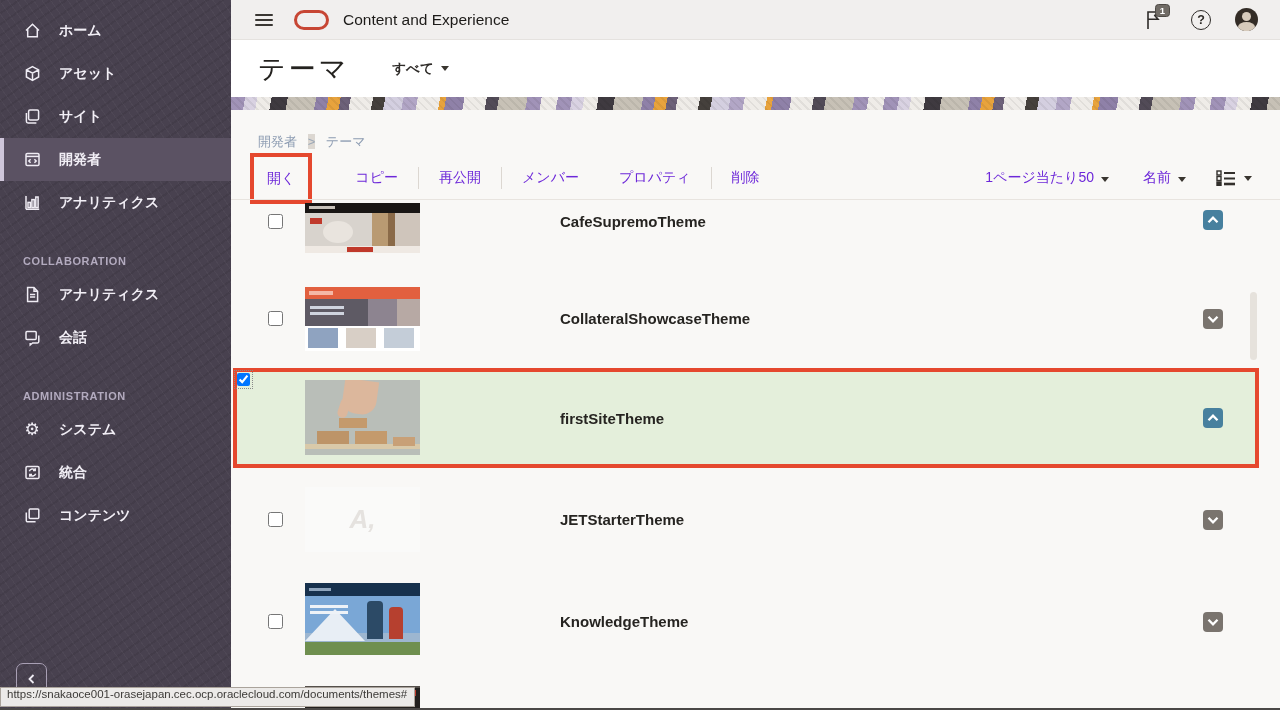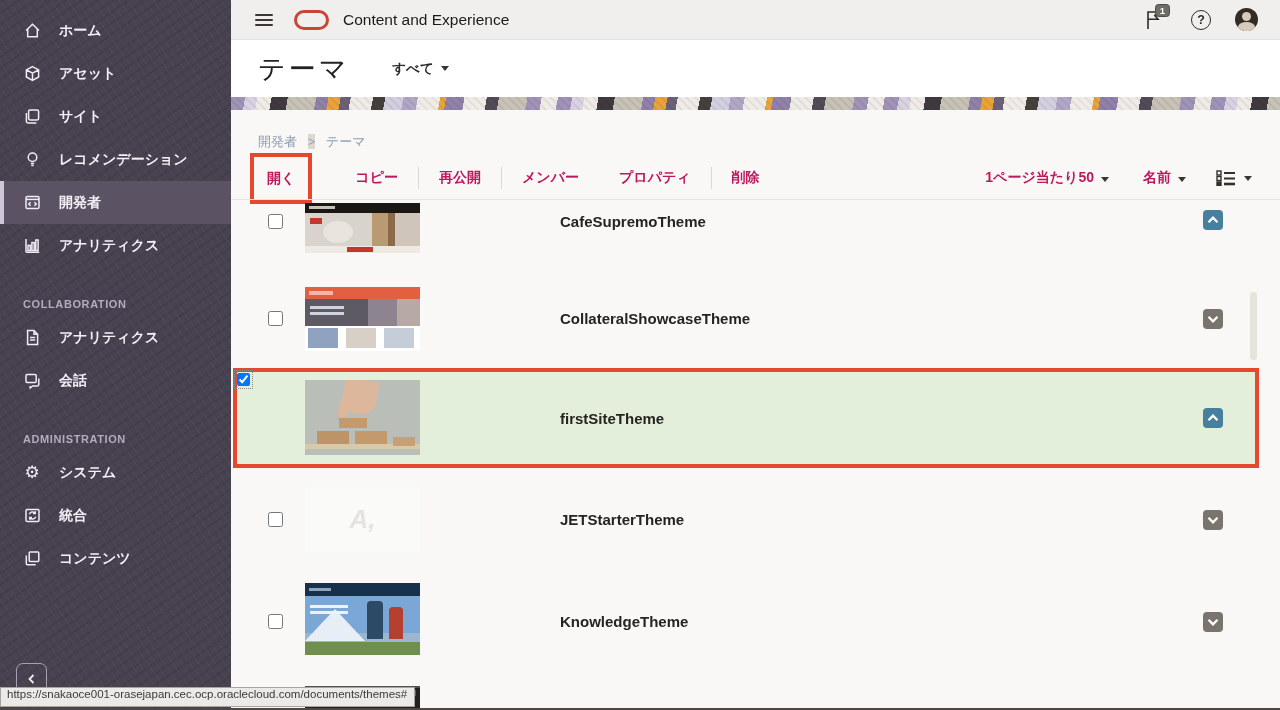--- a/index.html
+++ b/index.html
@@ -75,21 +75,21 @@
 
   
   #content { position:absolute; left:231px; top:110px; right:0; bottom:0; background:#f9f8f6;padding-left:44px; }
   #breadcrumb { position:absolute; left:27px; top:23px; font-size:13px; color:#8d9cb2; }
   #breadcrumb .sep { margin:0 7px; color:#9aa6b6; }
   #breadcrumb .crumb-link { cursor:pointer; }
 
   #toolbar { position:absolute; left:19px; right:28px; top:43px; height:50px;
     display:flex; align-items:center; }
   .tbtn { background:transparent; border:none; font-family:inherit; font-size:14px;
-    font-weight:bold; color:#be185d; cursor:pointer; white-space:nowrap; }
+    font-weight:normal; color:#6d28d9; cursor:pointer; white-space:nowrap; }
   #open-wrap { border:4px solid #e5482e; padding:12px 13px; margin-right:23px; }
   .gap { margin:0 20px;text-align:center; }
   .sep { width:1px; height:22px; background:#dcd7d1; }
   #toolbar .spacer { flex:1; }
   .caret { display:inline-block; width:0; height:0; border-left:4px solid transparent;
     border-right:4px solid transparent; border-top:5px solid #39352f; margin-left:7px; }
   #page-size-btn { margin-right:34px; }
   #sort-btn { margin-right:30px; }
   #view-btn { display:flex; align-items:center; background:transparent; border:none; cursor:pointer; }
 
@@ -204,29 +204,20 @@
       <span>アセット</span>
     </div>
     <div class="nav-item">
       <span class="nicon">
         <svg width="19" height="19" viewBox="0 0 19 19" fill="none" stroke="#efecf4" stroke-width="1.5">
             <rect x="5.6" y="3" width="10" height="10" rx="1.4"></rect>
             <path d="M3.4 6 V14.3 A1.7 1.7 0 0 0 5.1 16 H13.4"></path>
           </svg>
       </span>
       <span>サイト</span>
-    </div>
-    <div class="nav-item">
-      <span class="nicon">
-        <svg width="19" height="19" viewBox="0 0 19 19" fill="none" stroke="#efecf4" stroke-width="1.5">
-            <circle cx="9.5" cy="7.3" r="4.3"></circle>
-            <path d="M7.8 13.4 h3.4 M8.3 15.6 h2.4"></path>
-          </svg>
-      </span>
-      <span>レコメンデーション</span>
     </div>
     <div class="nav-item selected">
       <span class="nicon">
         <svg width="19" height="19" viewBox="0 0 19 19" fill="none" stroke="#efecf4" stroke-width="1.5">
             <rect x="3" y="3.4" width="13" height="12.2" rx="1.4"></rect>
             <path d="M3 6.4 H16"></path>
             <path d="M7.6 9.2 L5.8 11 L7.6 12.8 M11.4 9.2 L13.2 11 L11.4 12.8"></path>
           </svg>
       </span>
       <span>開発者</span>

